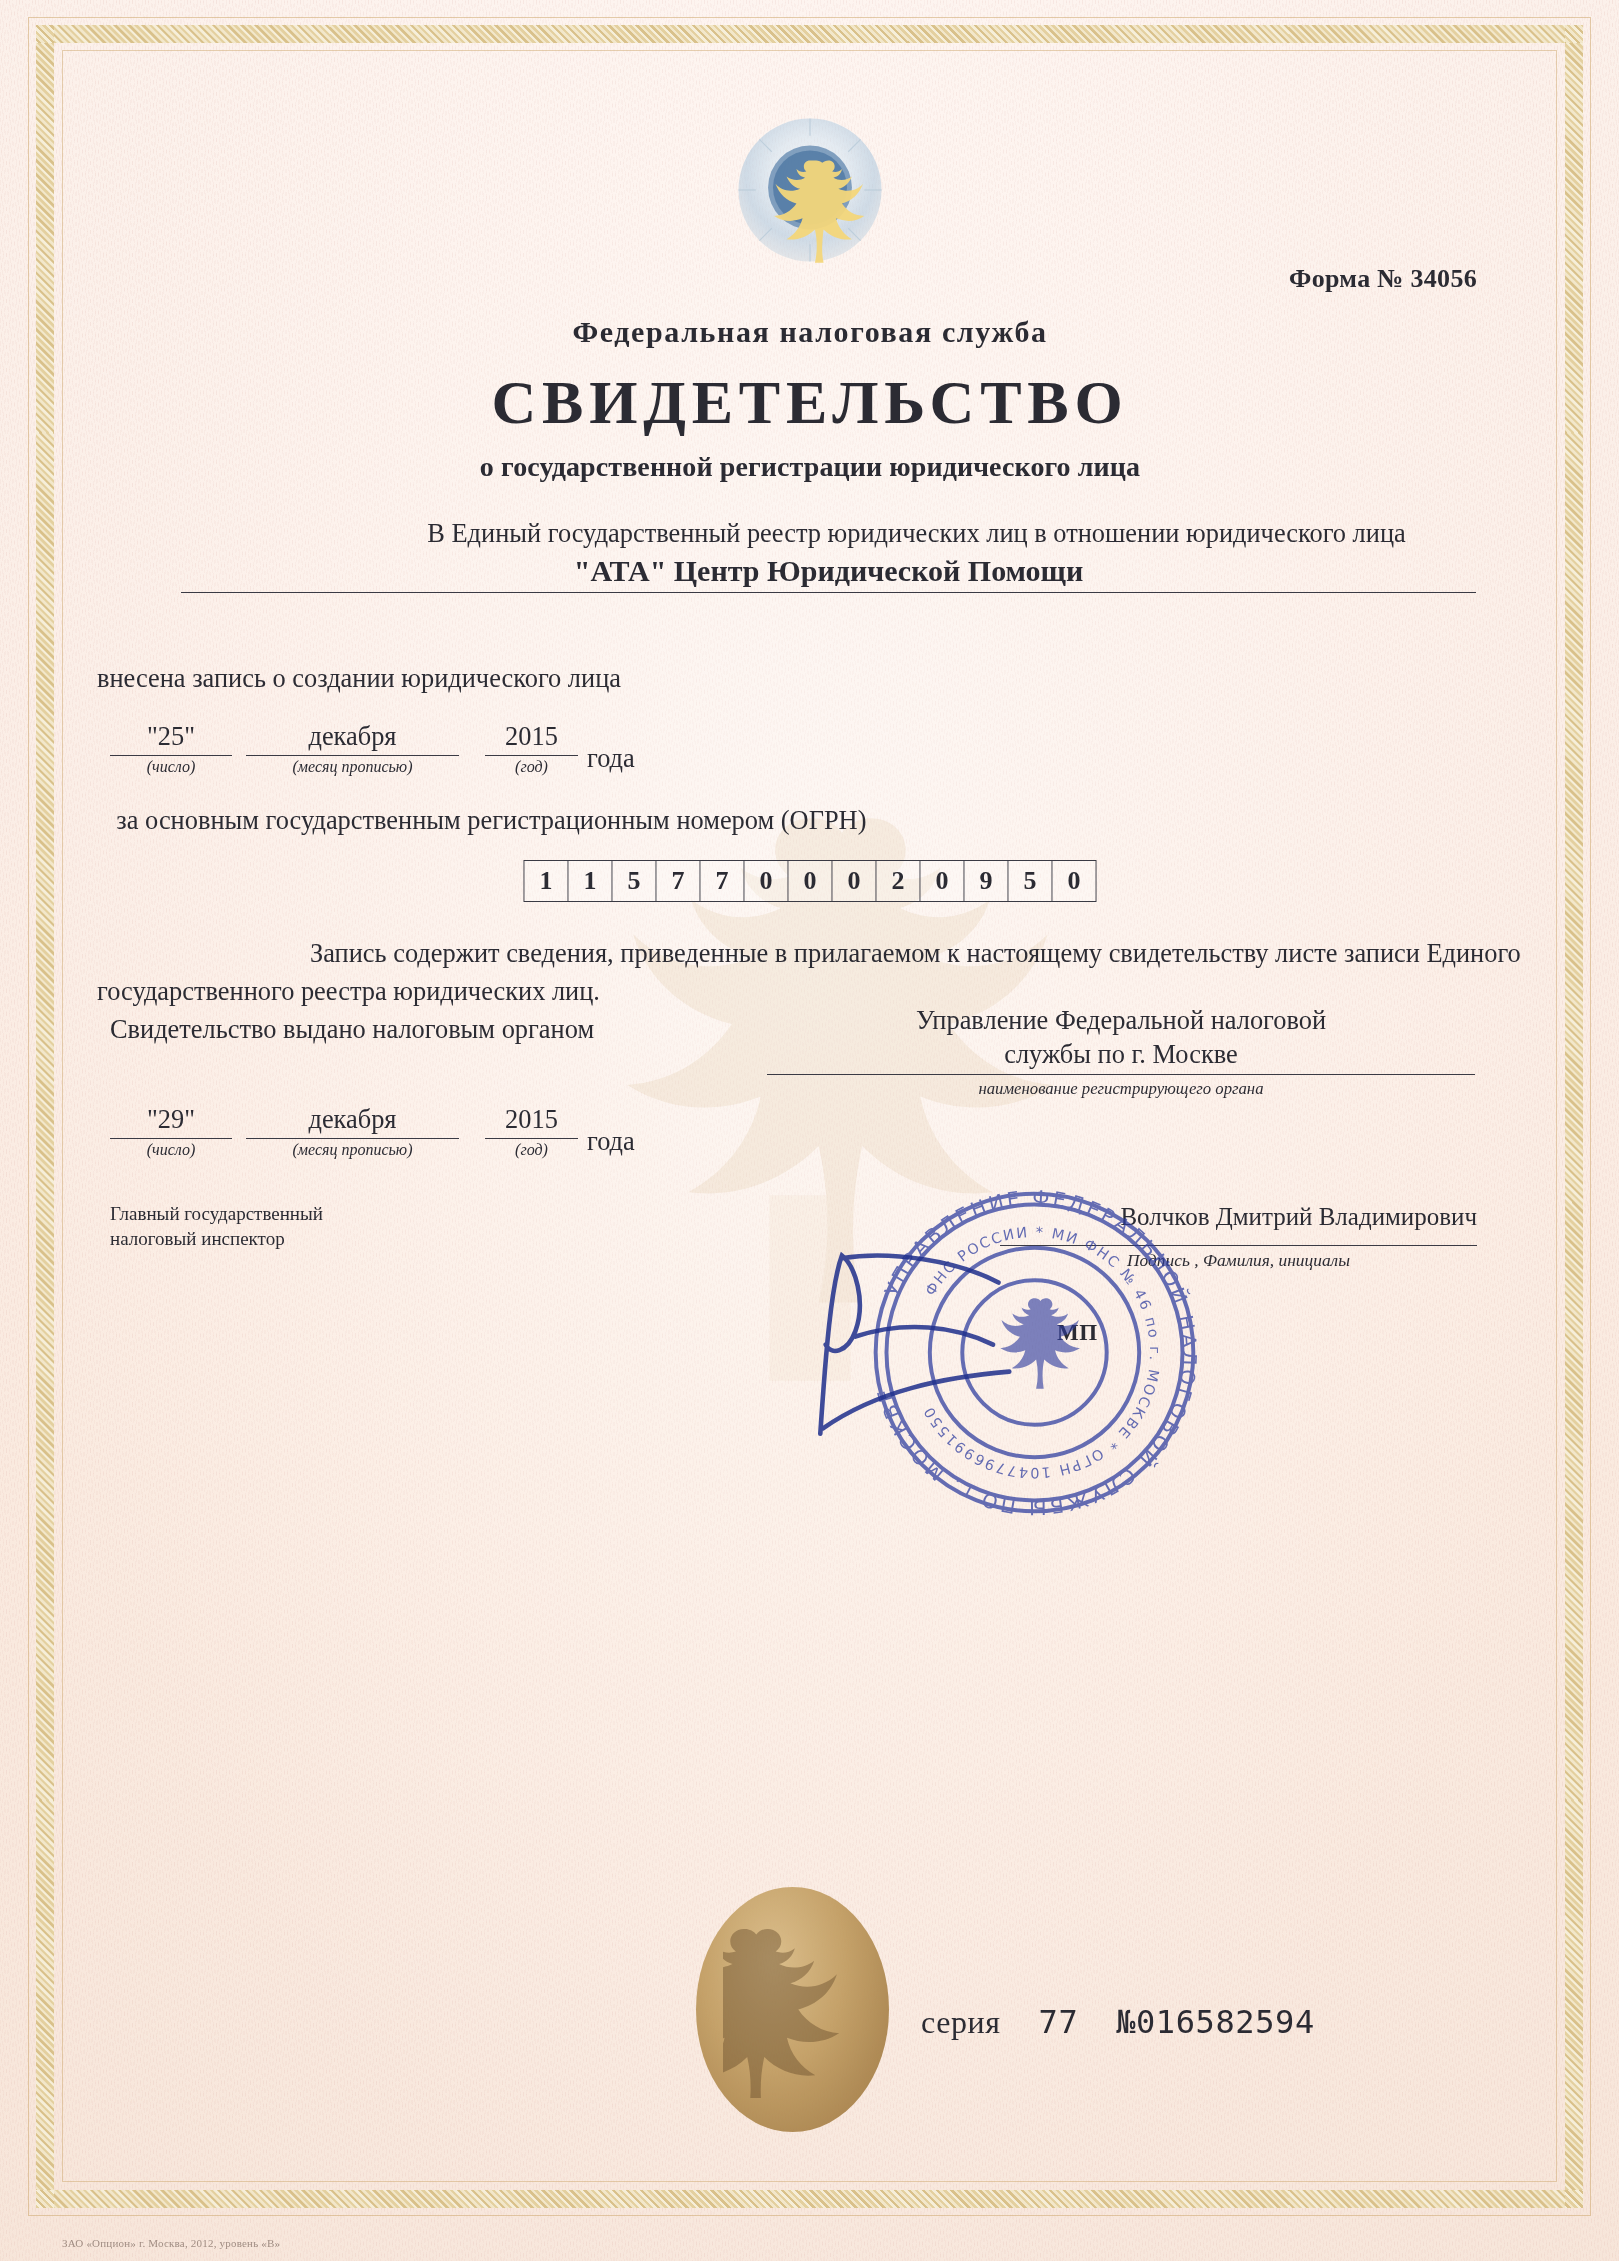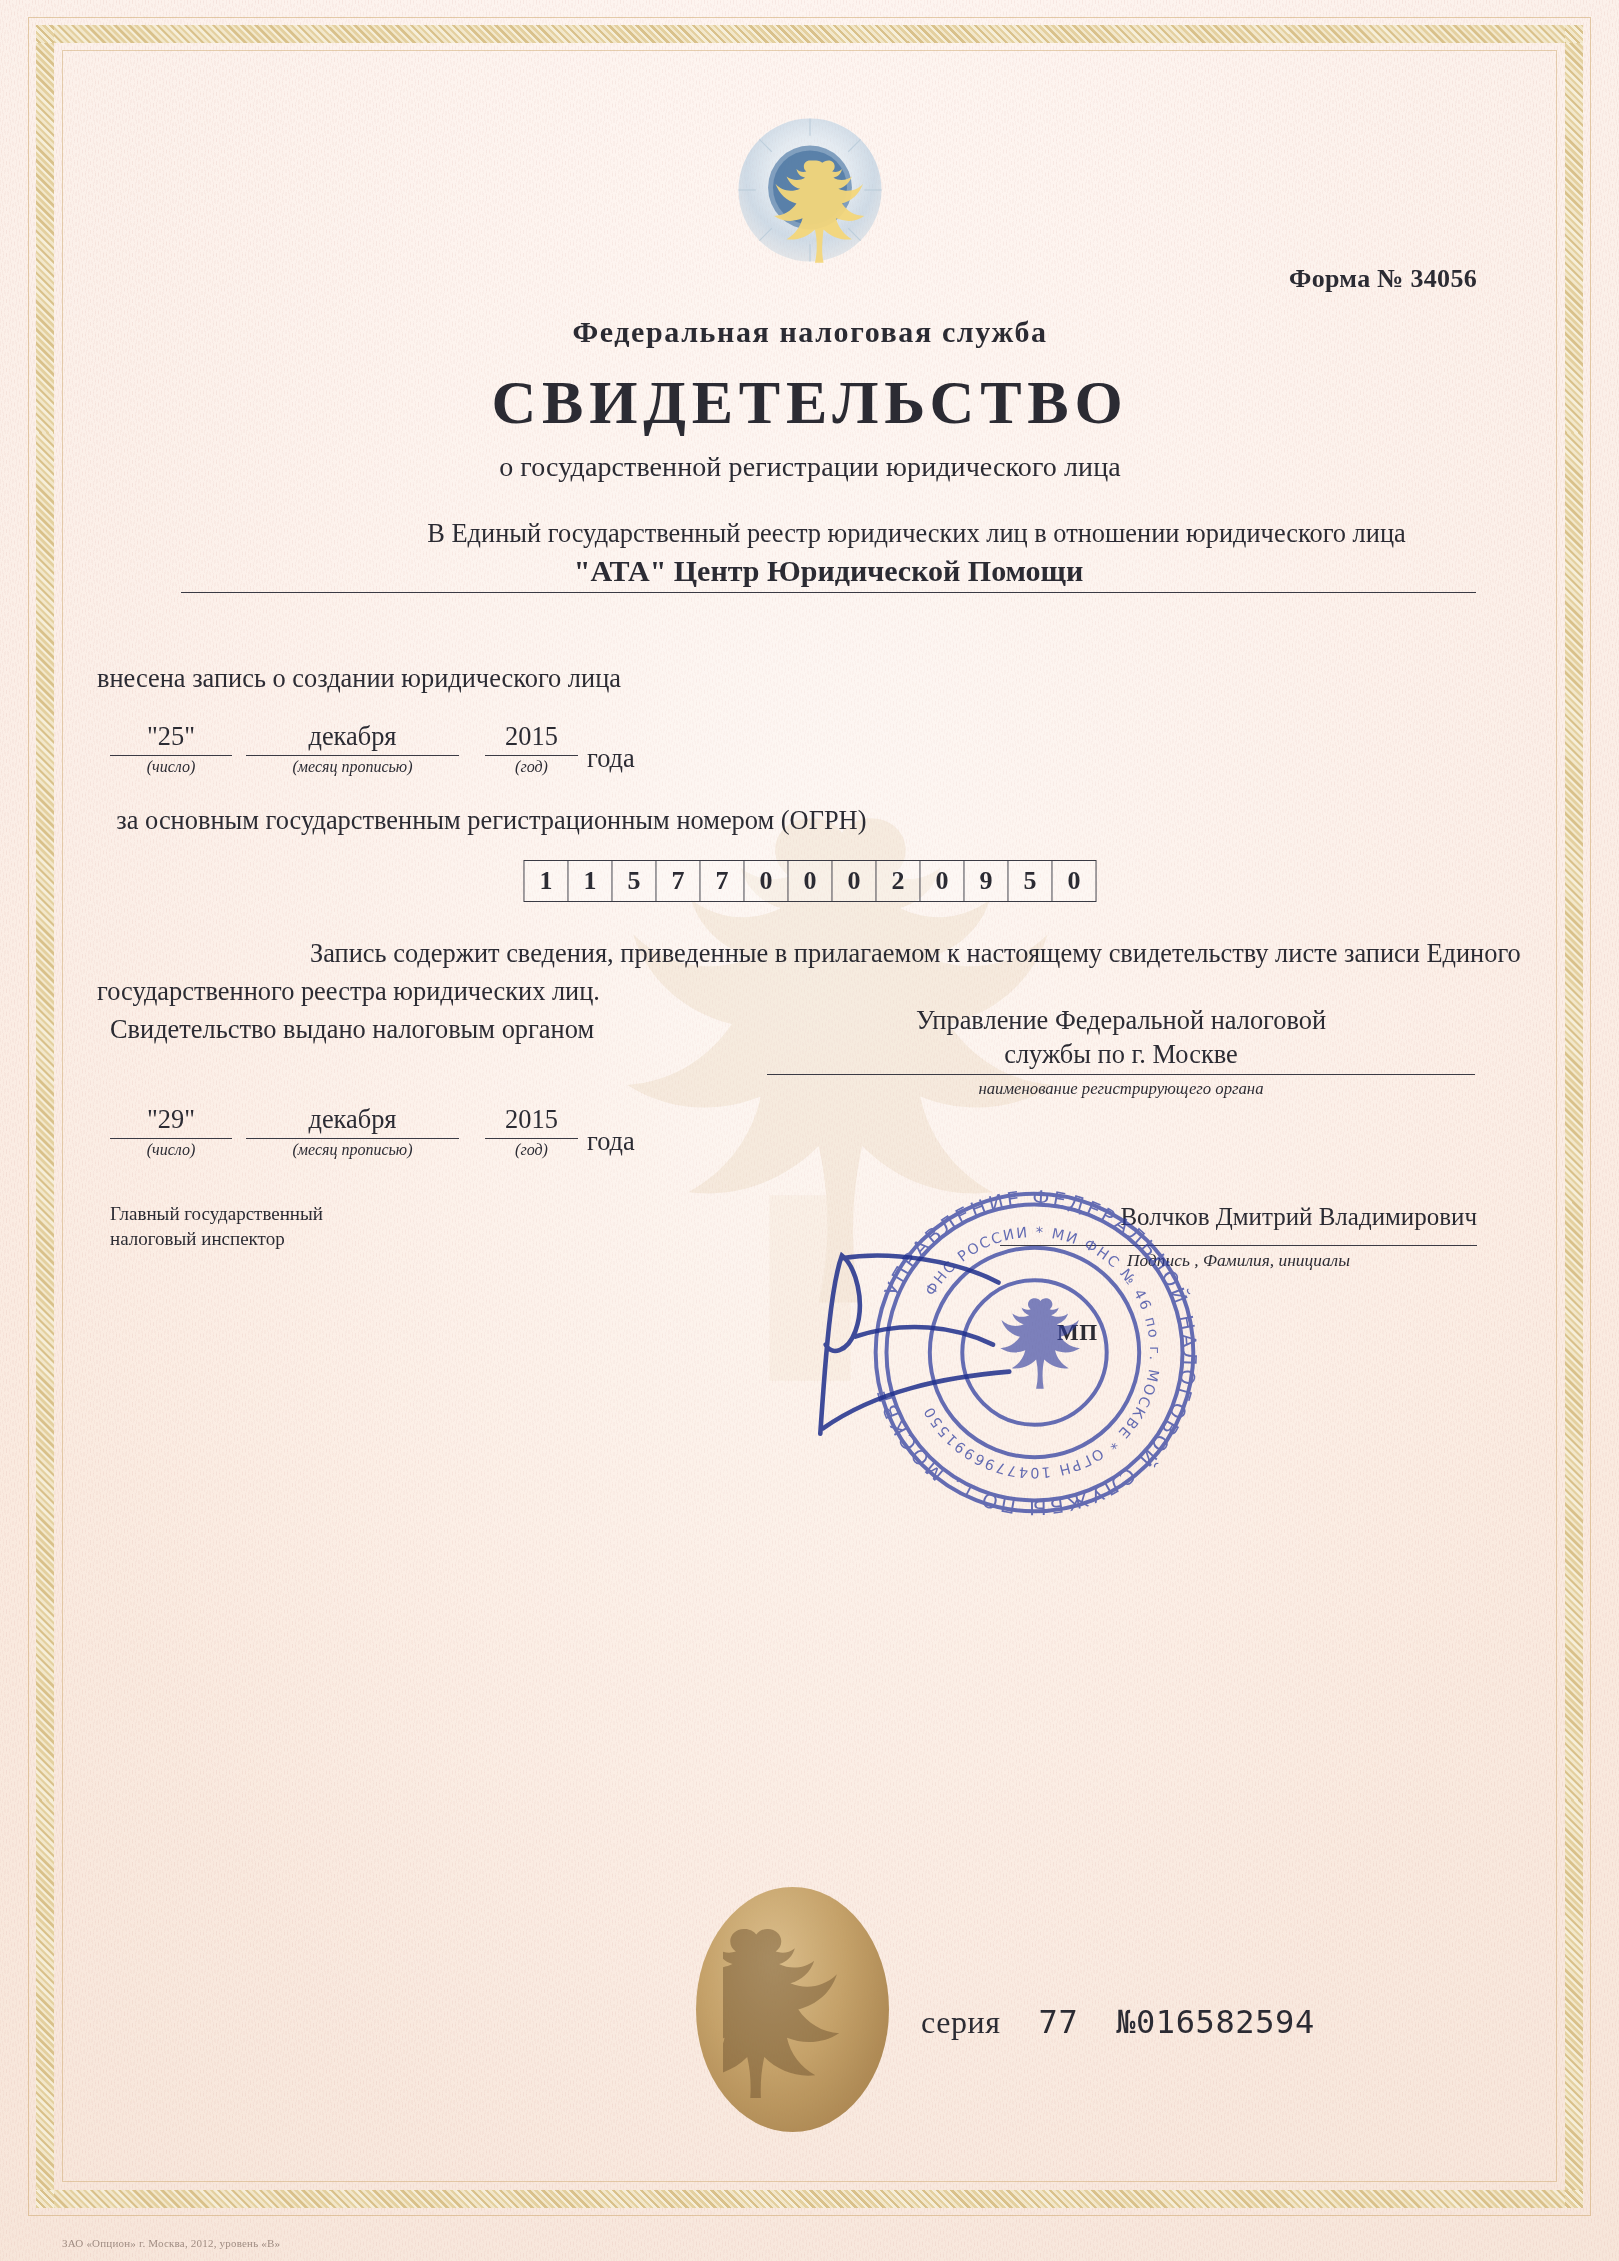--- a/index.html
+++ b/index.html
@@ -110,21 +110,21 @@
     font-weight: bold;
     letter-spacing: 5.8px;
   }
 
   .subtitle {
     position: absolute;
     left: 0; right: 0;
     top: 374px;
     text-align: center;
     font-size: 28px;
-    font-weight: normal;
+    font-weight: bold;
     letter-spacing: 0.1px;
   }
 
   .para-1 {
     position: absolute;
     left: 0;
     top: 438px;
     width: 1426px;
     font-size: 26.4px;
     line-height: 1.42;

